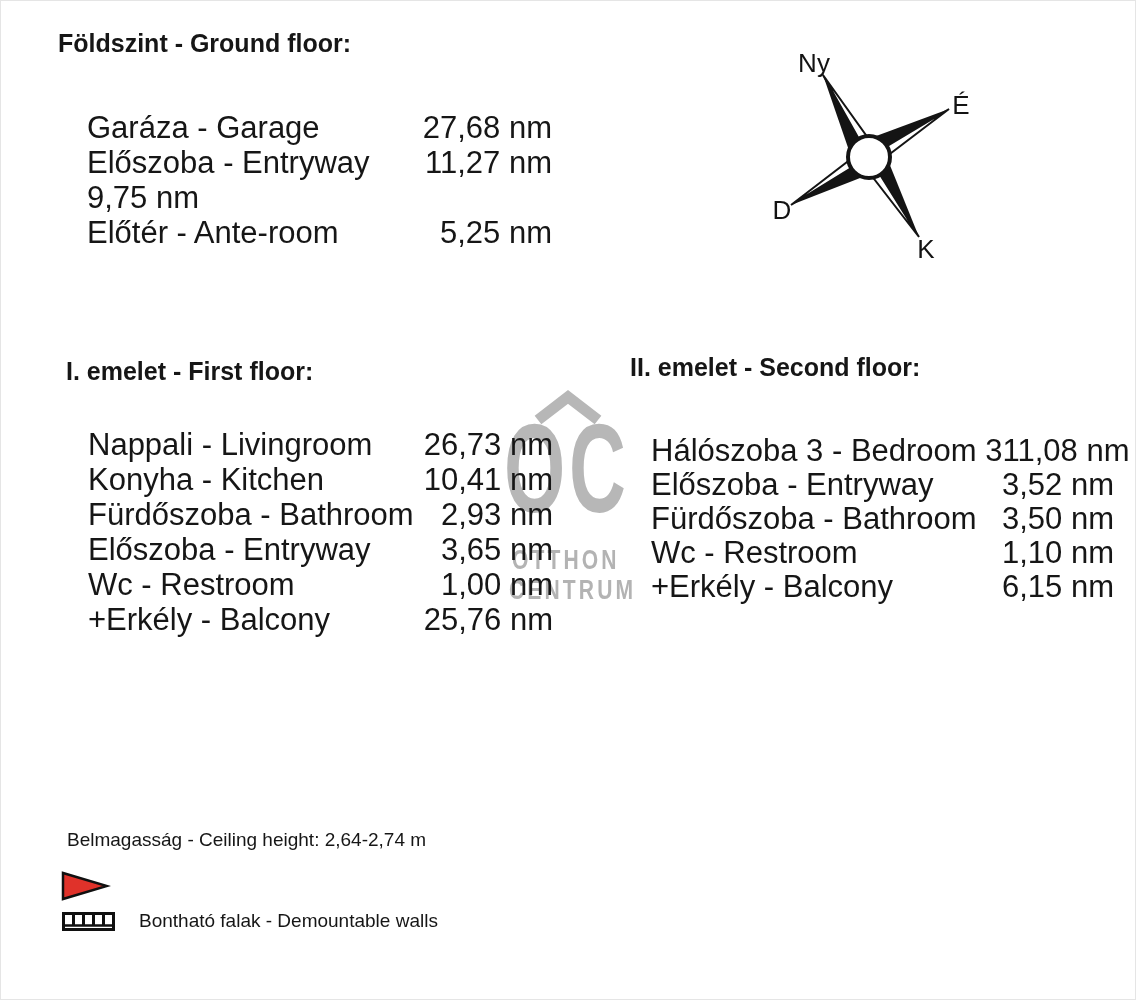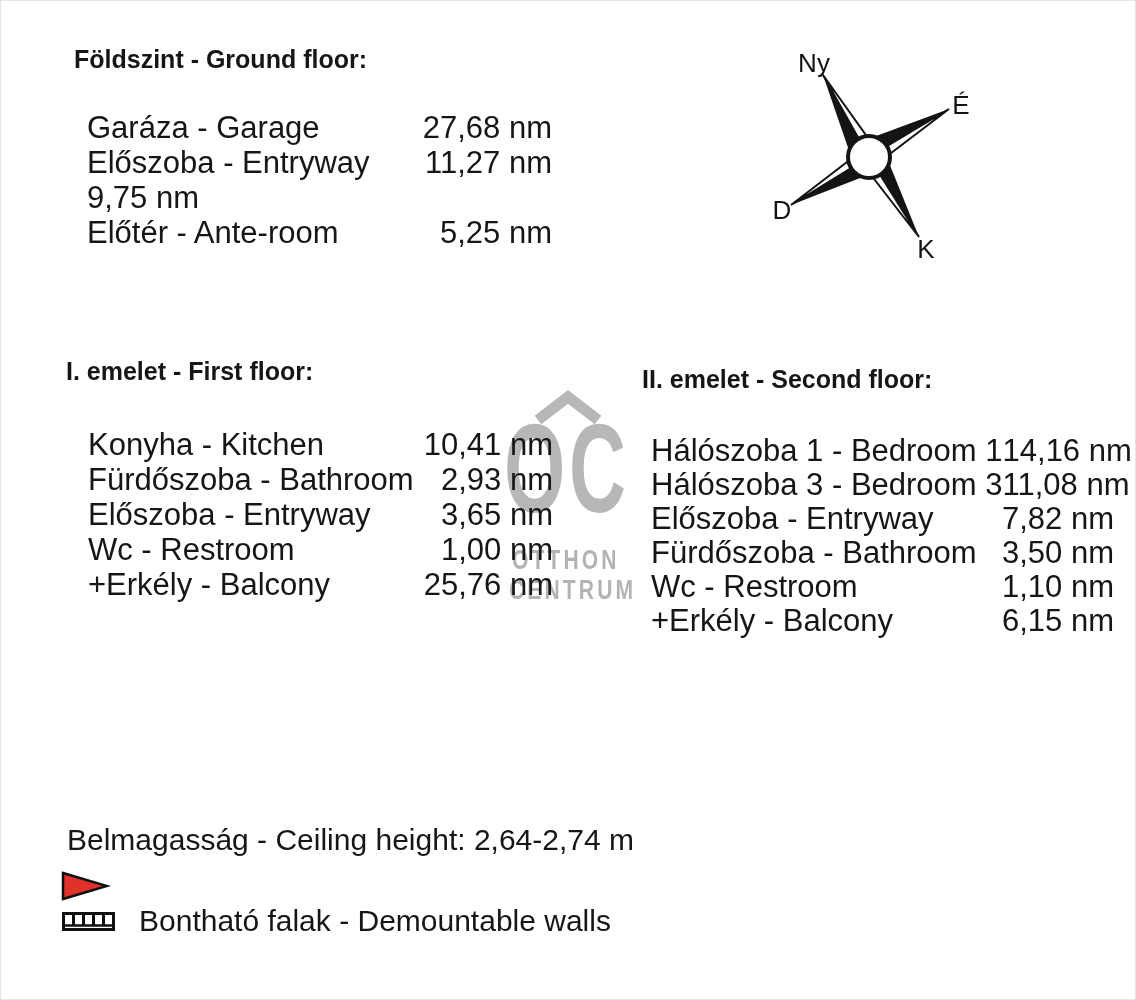--- a/index.html
+++ b/index.html
@@ -8,21 +8,21 @@
     border:1px solid #e5e5e5;box-sizing:border-box;overflow:hidden;
     font-family:"Liberation Sans",sans-serif;color:#161616;
   }
   .abs{position:absolute;}
   .heading{font-weight:bold;font-size:25px;line-height:30px;white-space:nowrap;z-index:2;}
   .rows{display:flex;flex-direction:column;z-index:2;}
   .row{display:flex;justify-content:space-between;font-size:31px;line-height:35px;height:35px;white-space:nowrap;}
   .rows.tight .row{line-height:34px;height:34px;}
   .row .label{text-align:left;}
   .row .value{text-align:center;}
-  .footer-text{font-size:30px;line-height:30px;white-space:nowrap;z-index:2;}
+  .footer-text{font-size:19px;line-height:30px;white-space:nowrap;z-index:2;}
   
   .wm{z-index:1;color:#b5b5b5;}
   .wm-logo{
     font-size:127px;font-weight:bold;line-height:110px;letter-spacing:6px;
     color:#b7b7b7;transform:scaleX(0.62);transform-origin:left top;white-space:nowrap;
   }
   .wm-line{
     font-size:27px;font-weight:bold;letter-spacing:4px;line-height:27px;
     color:#b3b3b3;transform:scaleX(0.78);transform-origin:left top;white-space:nowrap;
   }
@@ -37,21 +37,21 @@
 
   <div class="abs wm" style="left:525px;top:386px;">
     <svg width="90" height="40" viewBox="525 386 90 40">
       <polyline points="537,419 567,396 597,419" fill="none" stroke="#b7b7b7" stroke-width="11"></polyline>
     </svg>
   </div>
   <div class="abs wm wm-logo" style="left:503px;top:412px;">OC</div>
   <div class="abs wm wm-line" style="left:511px;top:546px;">OTTHON</div>
   <div class="abs wm wm-line" style="left:508px;top:576px;">CENTRUM</div>
 
-  <h2 class="abs heading" style="left:57px;top:27px;margin:16px;text-align:right;">Földszint - Ground floor:</h2>
+  <h2 class="abs heading" style="left:57px;top:27px;margin:0;text-align:right;">Földszint - Ground floor:</h2>
   <div class="abs rows" style="left:86px;top:109px;width:465px;">
 
       <div class="row">
         <span class="label">Garáza - Garage</span>
         <span class="value">27,68 nm</span>
       </div>
 
       <div class="row">
         <span class="label">Előszoba - Entryway</span>
         <span class="value">11,27 nm</span>
@@ -85,20 +85,24 @@
       <text x="813" y="75" text-anchor="middle">Ny</text>
       <text x="960" y="117" text-anchor="middle">É</text>
       <text x="781" y="222" text-anchor="middle">D</text>
       <text x="925" y="261" text-anchor="middle">K</text>
     </svg>
   </div>
 
   <h2 class="abs heading" style="left:57px;top:347px;margin:8px;">I. emelet - First floor:</h2>
   <div class="abs rows" style="left:87px;top:426px;width:465px;">
 
+      <div class="row">
+        <span class="label">Nappali - Livingroom</span>
+        <span class="value">26,73 nm</span>
+      </div>
 
       <div class="row">
         <span class="label">Konyha - Kitchen</span>
         <span class="value">10,41 nm</span>
       </div>
 
       <div class="row">
         <span class="label">Fürdőszoba - Bathroom</span>
         <span class="value">2,93 nm</span>
       </div>
@@ -112,37 +116,33 @@
         <span class="label">Wc - Restroom</span>
         <span class="value">1,00 nm</span>
       </div>
 
       <div class="row">
         <span class="label">+Erkély - Balcony</span>
         <span class="value">25,76 nm</span>
       </div>
     </div>
 
-  <h2 class="abs heading" style="left:625px;top:347px;margin:16px;">II. emelet - Second floor:</h2>
+  <h2 class="abs heading" style="left:625px;top:347px;margin:4px;">II. emelet - Second floor:</h2>
   <div class="abs rows tight" style="left:650px;top:433px;width:463px;">
 
-      <div class="row">
-        <span class="label">Hálószoba 1 - Bedroom 1</span>
-        <span class="value">14,16 nm</span>
-      </div>
 
 
       <div class="row">
         <span class="label">Hálószoba 3 - Bedroom 3</span>
         <span class="value">11,08 nm</span>
       </div>
 
       <div class="row">
         <span class="label">Előszoba - Entryway</span>
-        <span class="value">7,82 nm</span>
+        <span class="value">3,52 nm</span>
       </div>
 
       <div class="row">
         <span class="label">Fürdőszoba - Bathroom</span>
         <span class="value">3,50 nm</span>
       </div>
 
       <div class="row">
         <span class="label">Wc - Restroom</span>
         <span class="value">1,10 nm</span>

